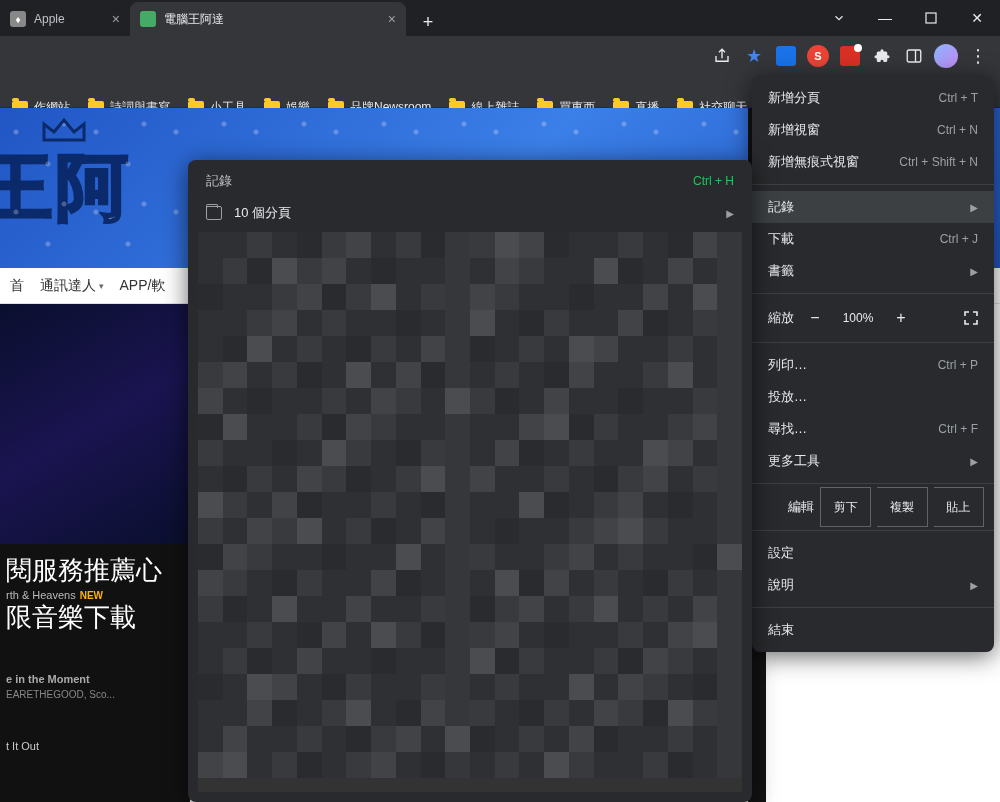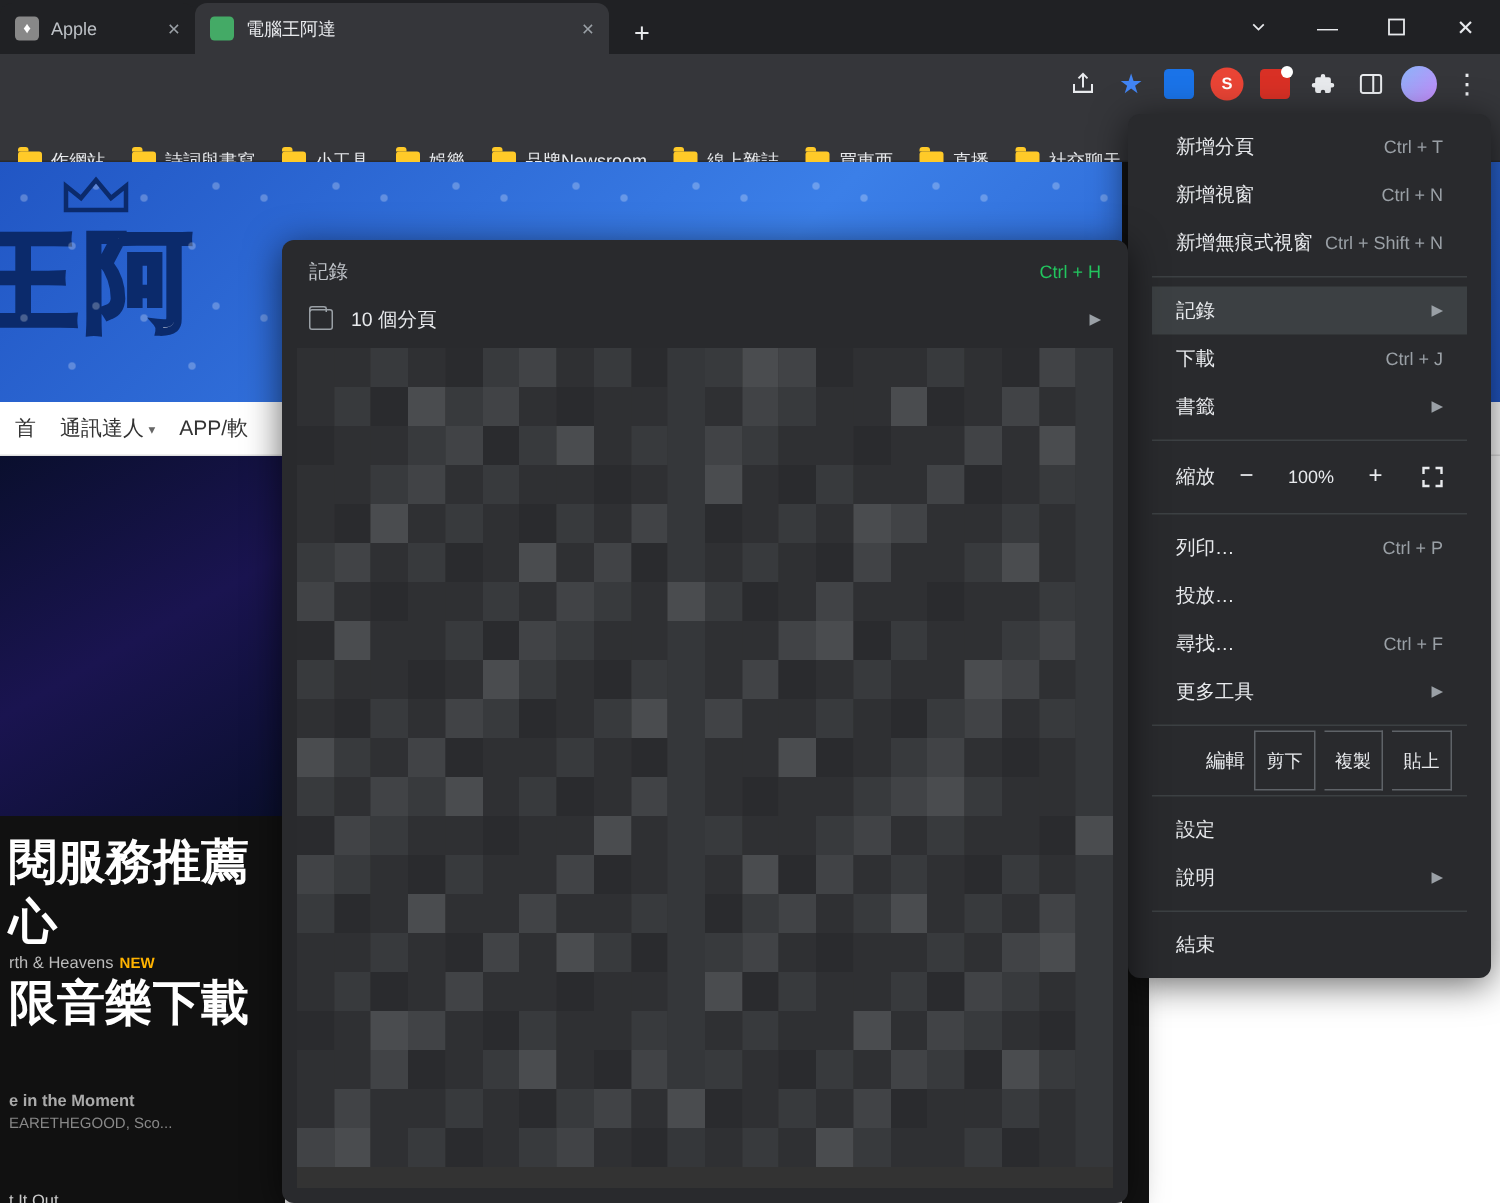--- a/index.html
+++ b/index.html
@@ -45,29 +45,29 @@
   radial-gradient(circle at 60% 70%, #fff 2px, transparent 3px),
   radial-gradient(circle at 80% 20%, #fff 2px, transparent 3px); background-size: 80px 80px; }
 .hero-title { color: #fff; font-size: 72px; font-weight: 900; letter-spacing: 4px; -webkit-text-stroke: 3px #0b2a6b; margin-left: -20px; font-family: "Microsoft JhengHei", sans-serif; }
 .hero-crown { position: absolute; top: 6px; left: 40px; width: 48px; height: 30px; }
 .nav2 { height: 36px; background: #fff; display: flex; align-items: center; padding: 0 4px; gap: 4px; border-bottom: 1px solid #e0e0e0; }
 .nav2-item { font-size: 14px; color: #333; padding: 0 6px; display: flex; align-items: center; gap: 3px; }
 .nav2-item .car { font-size: 9px; color: #666; }
 .article { position: absolute; left: 0; top: 196px; width: 190px; height: 500px; background: #111; color: #fff; padding: 0; }
 .art-img { height: 240px; background: linear-gradient(150deg,#0a0f2e,#1a1450,#0a0f2e); }
 .art-txt { padding: 10px 6px; }
-.art-h { font-size: 32px; font-weight: 700; line-height: 1.25; font-family: "Microsoft JhengHei", sans-serif; }
+.art-h { font-size: 26px; font-weight: 400; line-height: 1.25; font-family: "Microsoft JhengHei", sans-serif; }
 .art-sub { font-size: 11px; color: #bbb; margin-top: 2px; }
 .art-new { color: #ffb300; font-size: 10px; font-weight: bold; margin-left: 4px; }
 .art-meta { font-size: 11px; color: #aaa; margin-top: 40px; font-weight: bold; }
 .art-meta2 { font-size: 10px; color: #888; margin-top: 4px; }
 .art-bottom { font-size: 11px; color: #ccc; margin-top: 40px; }
 
 
-.menu-main { position: absolute; right: 6px; top: 76px; width: 242px; background: #292a2d; border-radius: 8px; box-shadow: 0 4px 24px rgba(0,0,0,0.6); padding: 6px 16px; z-index: 50; color: #e8eaed; font-size: 13px; }
+.menu-main { position: absolute; right: 6px; top: 76px; width: 242px; background: #292a2d; border-radius: 8px; box-shadow: 0 4px 24px rgba(0,0,0,0.6); padding: 6px 0; z-index: 50; color: #e8eaed; font-size: 13px; }
 .mm-row { display: flex; align-items: center; height: 32px; padding: 0 16px; cursor: pointer; position: relative; }
 .mm-row:hover, .mm-row.hover { background: #3c4043; }
 .mm-label { flex: 1; }
 .mm-short { color: #9aa0a6; font-size: 12px; }
 .mm-arrow { color: #9aa0a6; margin-left: 8px; font-size: 10px; }
 .mm-sep { height: 1px; background: #3c4043; margin: 6px 0; }
 .mm-zoom { display: flex; align-items: center; height: 36px; padding: 0 12px 0 16px; gap: 8px; }
 .mm-zoom .lbl { flex: 0 0 auto; }
 .zoom-btn { width: 26px; height: 24px; display: flex; align-items: center; justify-content: center; border: 0; background: transparent; color: #e8eaed; font-size: 16px; cursor: pointer; }
 .zoom-val { width: 44px; text-align: center; font-size: 12px; }

